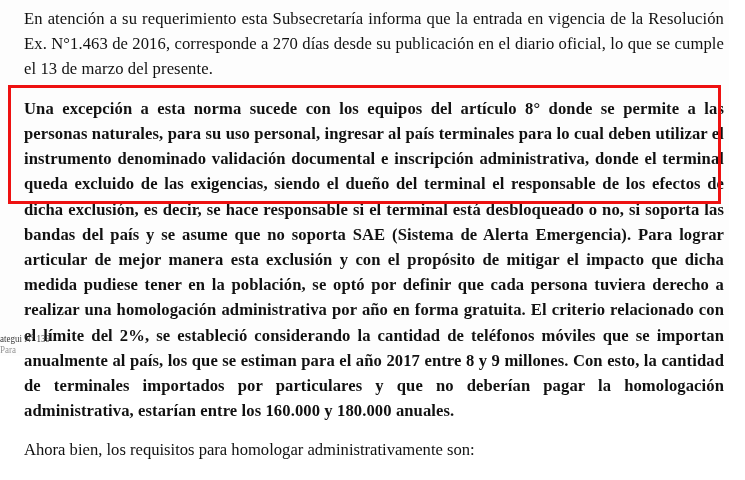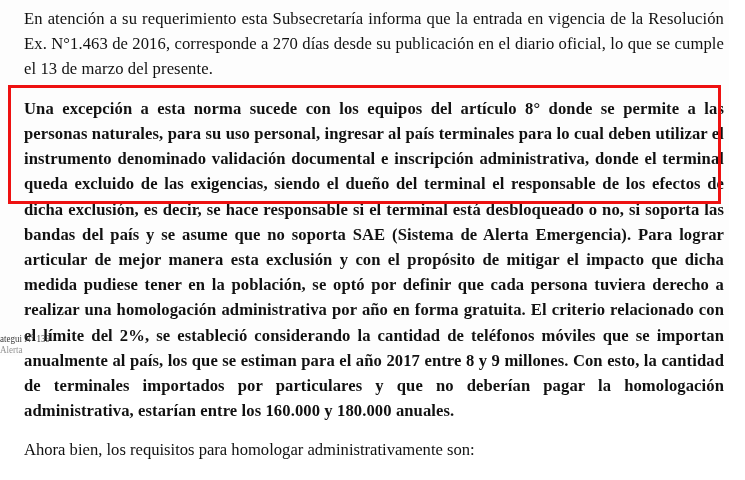--- a/index.html
+++ b/index.html
@@ -96,17 +96,17 @@
       <div class="highlight-box"></div>
       <p class="para">Una excepción a esta norma sucede con los equipos del artículo 8° donde se permite a las personas naturales, para su uso personal, ingresar al país terminales para lo cual deben utilizar el instrumento denominado validación documental e inscripción administrativa, donde el terminal queda excluido de las exigencias, siendo el dueño del terminal el responsable de los efectos de dicha exclusión, es decir, se hace responsable si el terminal está desbloqueado o no, si soporta las bandas del país y se asume que no soporta SAE (Sistema de Alerta Emergencia). Para lograr articular de mejor manera esta exclusión y con el propósito de mitigar el impacto que dicha medida pudiese tener en la población, se optó por definir que cada persona tuviera derecho a realizar una homologación administrativa por año en forma gratuita. El criterio relacionado con el límite del 2%, se estableció considerando la cantidad de teléfonos móviles que se importan anualmente al país, los que se estiman para el año 2017 entre 8 y 9 millones. Con esto, la cantidad de terminales importados por particulares y que no deberían pagar la homologación administrativa, estarían entre los 160.000 y 180.000 anuales.</p>
     </div>
 
     <p class="list-intro">Ahora bien, los requisitos para homologar administrativamente son:</p>
 
   </div>
 
   <div class="footer-note">
     <span>ategui N° 139</span>
-    <span class="line2">Alerta</span>
+    <span class="line2">Para</span>
   </div>
 
   <div class="edge-fade"></div>
 </div>
 
 </body></html>

